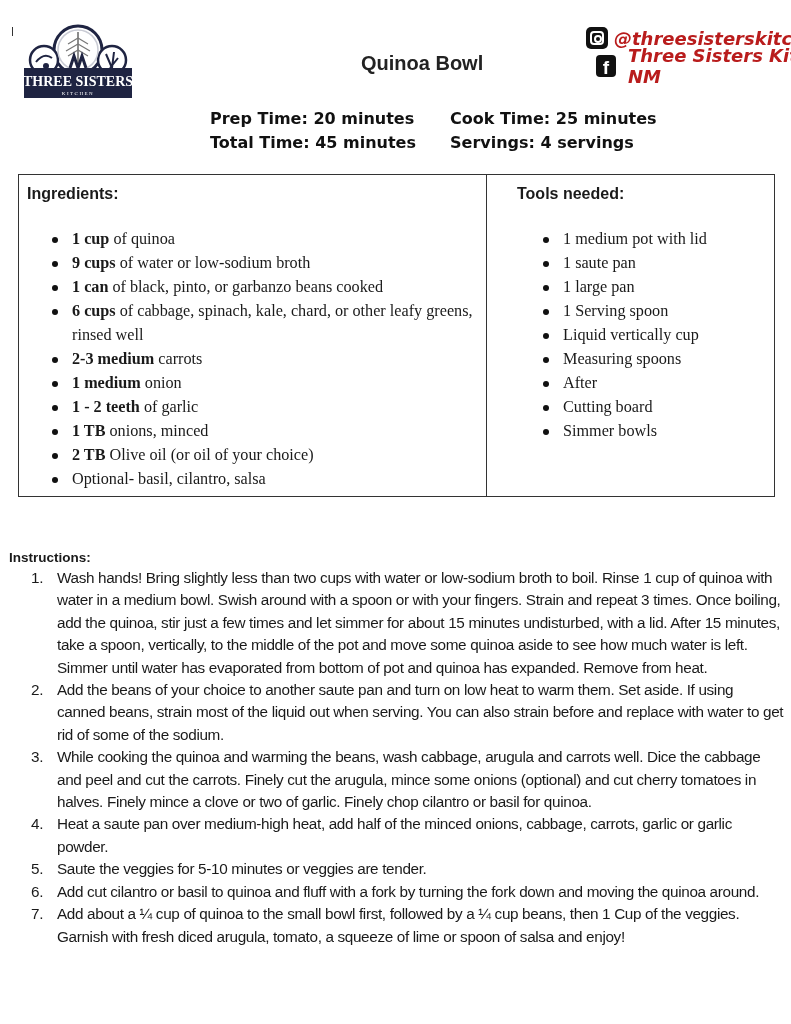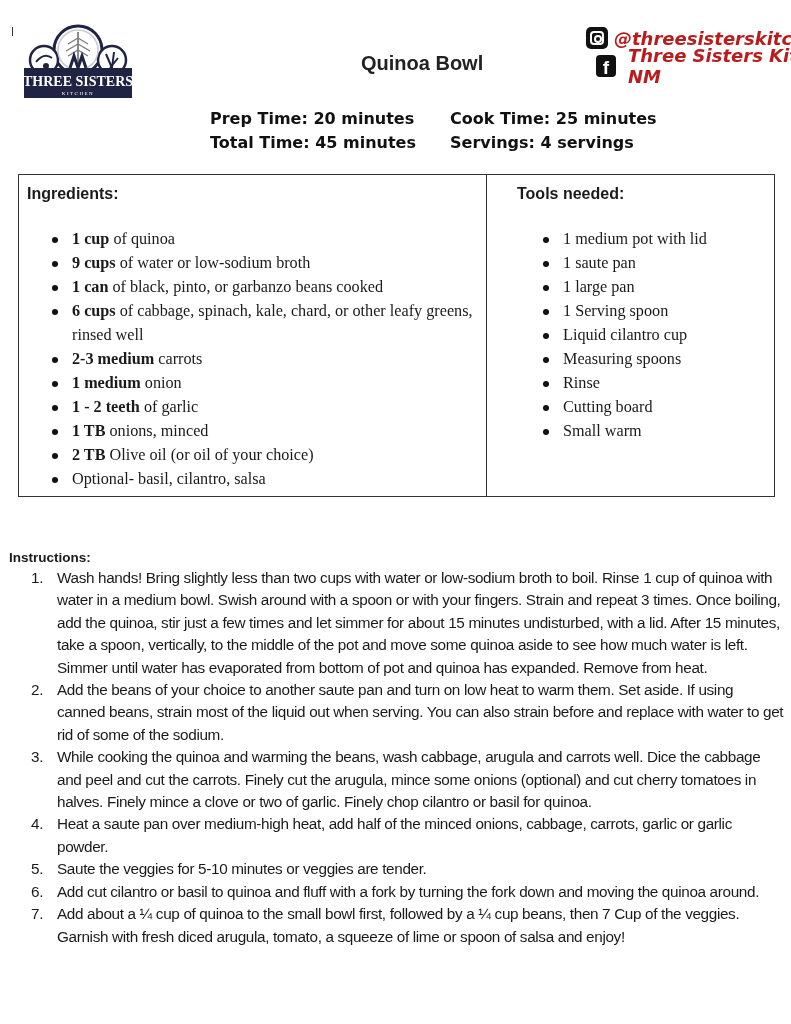--- a/index.html
+++ b/index.html
@@ -93,33 +93,33 @@
       <li class="b"><b></b><span>Optional- basil, cilantro, salsa</span></li>
     </ul>
   </div>
   <div class="col-tools">
     <div class="col-head">Tools needed:</div>
     <ul>
       <li class="b">1 medium pot with lid</li>
       <li class="b">1 saute pan</li>
       <li class="b">1 large pan</li>
       <li class="b">1 Serving spoon</li>
-      <li class="b">Liquid cilantro cup</li>
+      <li class="b">Liquid vertically cup</li>
       <li class="b">Measuring spoons</li>
-      <li class="b">Rinse</li>
+      <li class="b">After</li>
       <li class="b">Cutting board</li>
-      <li class="b">Small warm</li>
+      <li class="b">Simmer bowls</li>
     </ul>
   </div>
 </div>
 
 <div class="instr">
   <div class="instr-head">Instructions:</div>
   <ol>
     <li><span class="num">1.</span><span>Wash hands! Bring slightly less than two cups with water or low-sodium broth to boil. Rinse 1 cup of quinoa with water in a medium bowl. Swish around with a spoon or with your fingers. Strain and repeat 3 times. Once boiling, add the quinoa, stir just a few times and let simmer for about 15 minutes undisturbed, with a lid. After 15 minutes, take a spoon, vertically, to the middle of the pot and move some quinoa aside to see how much water is left. Simmer until water has evaporated from bottom of pot and quinoa has expanded. Remove from heat.</span></li>
     <li><span class="num">2.</span><span>Add the beans of your choice to another saute pan and turn on low heat to warm them. Set aside. If using canned beans, strain most of the liquid out when serving. You can also strain before and replace with water to get rid of some of the sodium.</span></li>
     <li><span class="num">3.</span><span>While cooking the quinoa and warming the beans, wash cabbage, arugula and carrots well. Dice the cabbage and peel and cut the carrots. Finely cut the arugula, mince some onions (optional) and cut cherry tomatoes in halves. Finely mince a clove or two of garlic. Finely chop cilantro or basil for quinoa.</span></li>
     <li><span class="num">4.</span><span>Heat a saute pan over medium-high heat, add half of the minced onions, cabbage, carrots, garlic or garlic powder.</span></li>
     <li><span class="num">5.</span><span>Saute the veggies for 5-10 minutes or veggies are tender.</span></li>
     <li><span class="num">6.</span><span>Add cut cilantro or basil to quinoa and fluff with a fork by turning the fork down and moving the quinoa around.</span></li>
-    <li><span class="num">7.</span><span>Add about a ¼ cup of quinoa to the small bowl first, followed by a ¼ cup beans, then 7 Cup of the veggies. Garnish with fresh diced arugula, tomato, a squeeze of lime or spoon of salsa and enjoy!</span></li>
+    <li><span class="num">7.</span><span>Add about a ¼ cup of quinoa to the small bowl first, followed by a ¼ cup beans, then 1 Cup of the veggies. Garnish with fresh diced arugula, tomato, a squeeze of lime or spoon of salsa and enjoy!</span></li>
   </ol>
 </div>
 
 </body></html>

